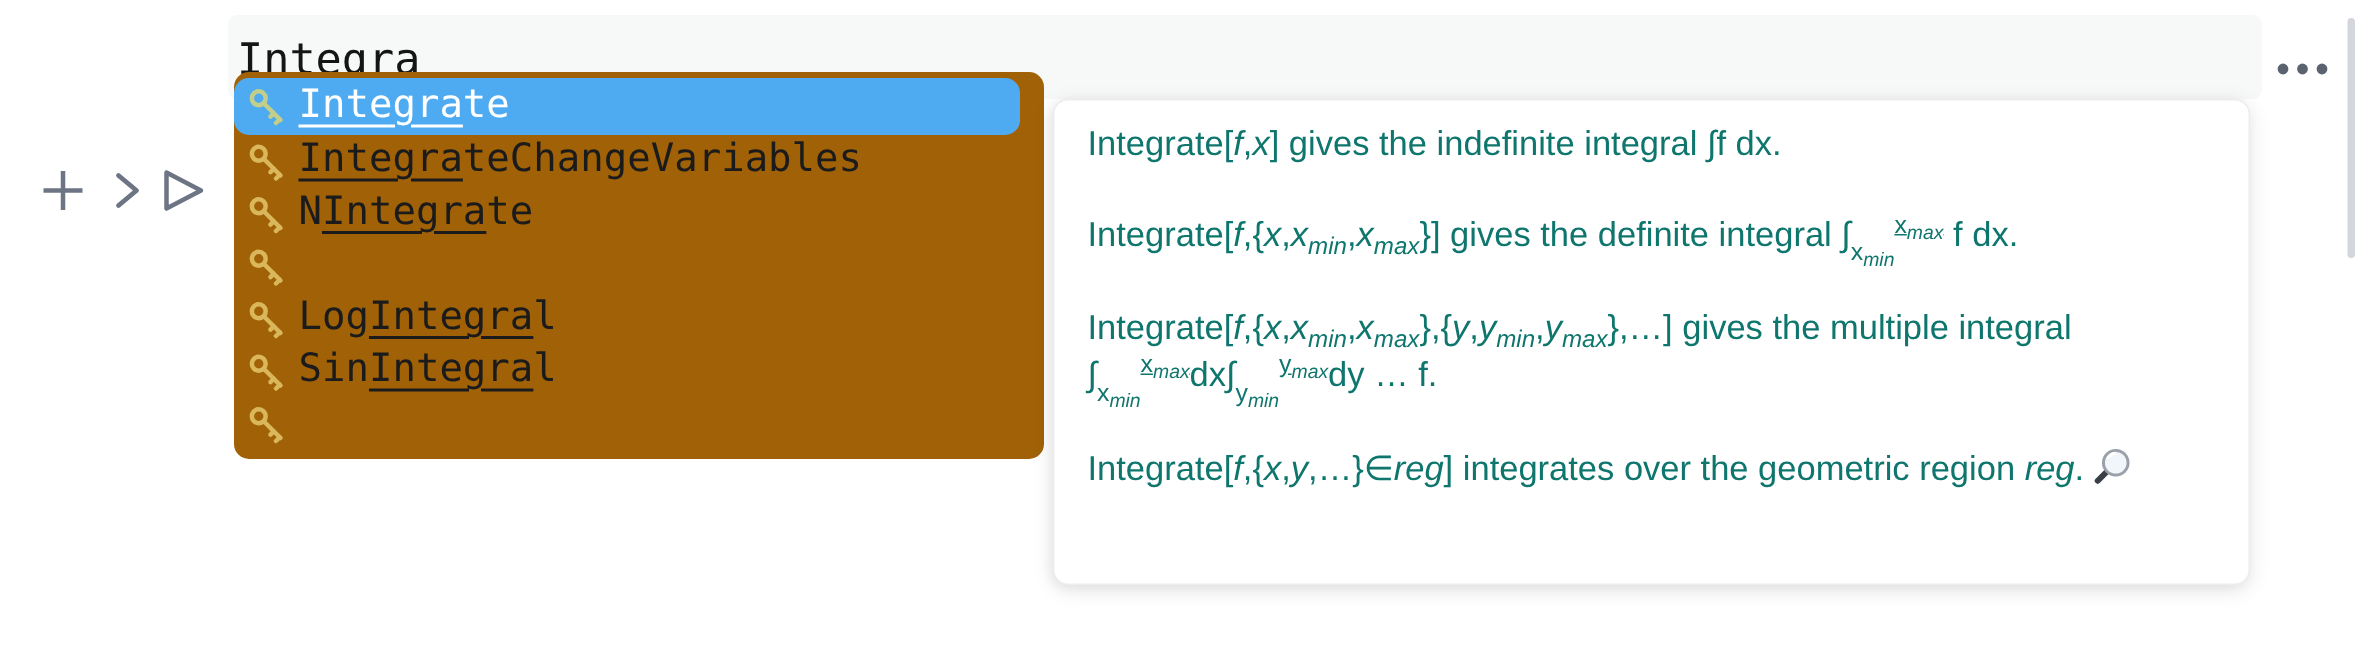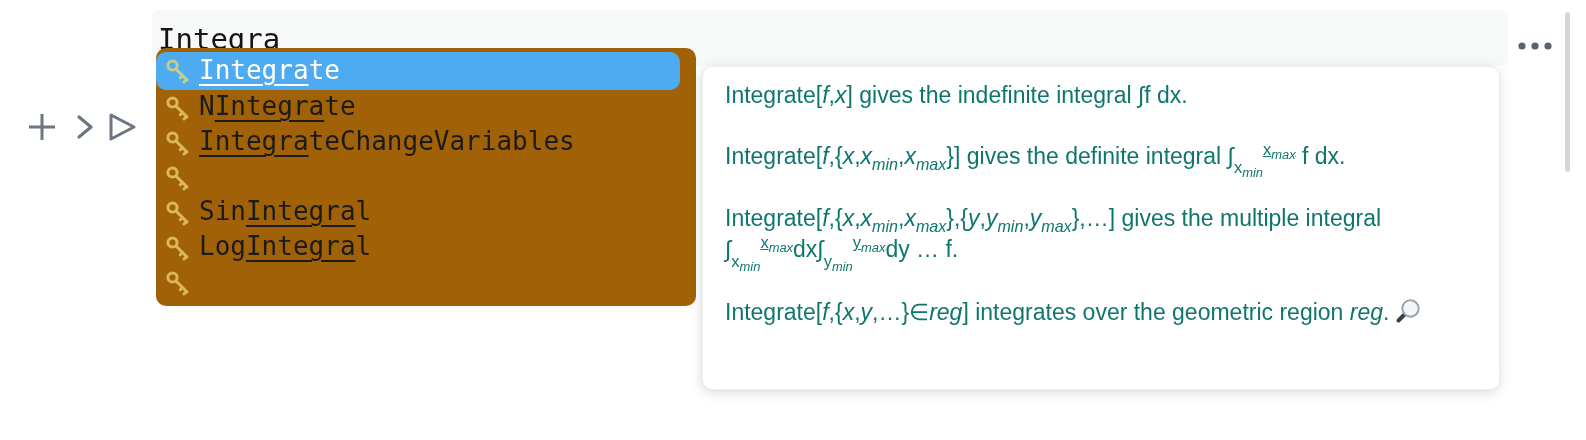--- a/index.html
+++ b/index.html
@@ -91,33 +91,33 @@
 
     <div class="ac-item">
       <span class="key">
         <svg width="26" height="26" viewBox="0 0 26 26">
           <circle cx="7.5" cy="7.5" r="4.6" fill="none" stroke="#d9b75a" stroke-width="3"></circle>
           <line x1="11" y1="11" x2="22" y2="22" stroke="#d9b75a" stroke-width="3" stroke-linecap="round"></line>
           <line x1="17.5" y1="17.5" x2="15.3" y2="19.7" stroke="#d9b75a" stroke-width="3" stroke-linecap="round"></line>
           <line x1="21.5" y1="21.5" x2="19.0" y2="24.0" stroke="#d9b75a" stroke-width="3" stroke-linecap="round"></line>
         </svg>
       </span>
-      <span class="nm"><span>N</span><span class="match">Integra</span><span>te</span></span>
+      <span class="nm"><span></span><span class="match">Integra</span><span>teChangeVariables</span></span>
     </div>
 
     <div class="ac-item">
       <span class="key">
         <svg width="26" height="26" viewBox="0 0 26 26">
           <circle cx="7.5" cy="7.5" r="4.6" fill="none" stroke="#d9b75a" stroke-width="3"></circle>
           <line x1="11" y1="11" x2="22" y2="22" stroke="#d9b75a" stroke-width="3" stroke-linecap="round"></line>
           <line x1="17.5" y1="17.5" x2="15.3" y2="19.7" stroke="#d9b75a" stroke-width="3" stroke-linecap="round"></line>
           <line x1="21.5" y1="21.5" x2="19.0" y2="24.0" stroke="#d9b75a" stroke-width="3" stroke-linecap="round"></line>
         </svg>
       </span>
-      <span class="nm"><span></span><span class="match">Integra</span><span>teChangeVariables</span></span>
+      <span class="nm"><span>N</span><span class="match">Integra</span><span>te</span></span>
     </div>
 
     <div class="ac-item">
       <span class="key">
         <svg width="26" height="26" viewBox="0 0 26 26">
           <circle cx="7.5" cy="7.5" r="4.6" fill="none" stroke="#d9b75a" stroke-width="3"></circle>
           <line x1="11" y1="11" x2="22" y2="22" stroke="#d9b75a" stroke-width="3" stroke-linecap="round"></line>
           <line x1="17.5" y1="17.5" x2="15.3" y2="19.7" stroke="#d9b75a" stroke-width="3" stroke-linecap="round"></line>
           <line x1="21.5" y1="21.5" x2="19.0" y2="24.0" stroke="#d9b75a" stroke-width="3" stroke-linecap="round"></line>
         </svg>
@@ -126,33 +126,33 @@
 
     <div class="ac-item">
       <span class="key">
         <svg width="26" height="26" viewBox="0 0 26 26">
           <circle cx="7.5" cy="7.5" r="4.6" fill="none" stroke="#d9b75a" stroke-width="3"></circle>
           <line x1="11" y1="11" x2="22" y2="22" stroke="#d9b75a" stroke-width="3" stroke-linecap="round"></line>
           <line x1="17.5" y1="17.5" x2="15.3" y2="19.7" stroke="#d9b75a" stroke-width="3" stroke-linecap="round"></line>
           <line x1="21.5" y1="21.5" x2="19.0" y2="24.0" stroke="#d9b75a" stroke-width="3" stroke-linecap="round"></line>
         </svg>
       </span>
-      <span class="nm"><span>Sin</span><span class="match">Integra</span><span>l</span></span>
+      <span class="nm"><span>Log</span><span class="match">Integra</span><span>l</span></span>
     </div>
 
     <div class="ac-item">
       <span class="key">
         <svg width="26" height="26" viewBox="0 0 26 26">
           <circle cx="7.5" cy="7.5" r="4.6" fill="none" stroke="#d9b75a" stroke-width="3"></circle>
           <line x1="11" y1="11" x2="22" y2="22" stroke="#d9b75a" stroke-width="3" stroke-linecap="round"></line>
           <line x1="17.5" y1="17.5" x2="15.3" y2="19.7" stroke="#d9b75a" stroke-width="3" stroke-linecap="round"></line>
           <line x1="21.5" y1="21.5" x2="19.0" y2="24.0" stroke="#d9b75a" stroke-width="3" stroke-linecap="round"></line>
         </svg>
       </span>
-      <span class="nm"><span>Log</span><span class="match">Integra</span><span>l</span></span>
+      <span class="nm"><span>Sin</span><span class="match">Integra</span><span>l</span></span>
     </div>
 
     <div class="ac-item">
       <span class="key">
         <svg width="26" height="26" viewBox="0 0 26 26">
           <circle cx="7.5" cy="7.5" r="4.6" fill="none" stroke="#d9b75a" stroke-width="3"></circle>
           <line x1="11" y1="11" x2="22" y2="22" stroke="#d9b75a" stroke-width="3" stroke-linecap="round"></line>
           <line x1="17.5" y1="17.5" x2="15.3" y2="19.7" stroke="#d9b75a" stroke-width="3" stroke-linecap="round"></line>
           <line x1="21.5" y1="21.5" x2="19.0" y2="24.0" stroke="#d9b75a" stroke-width="3" stroke-linecap="round"></line>
         </svg>

